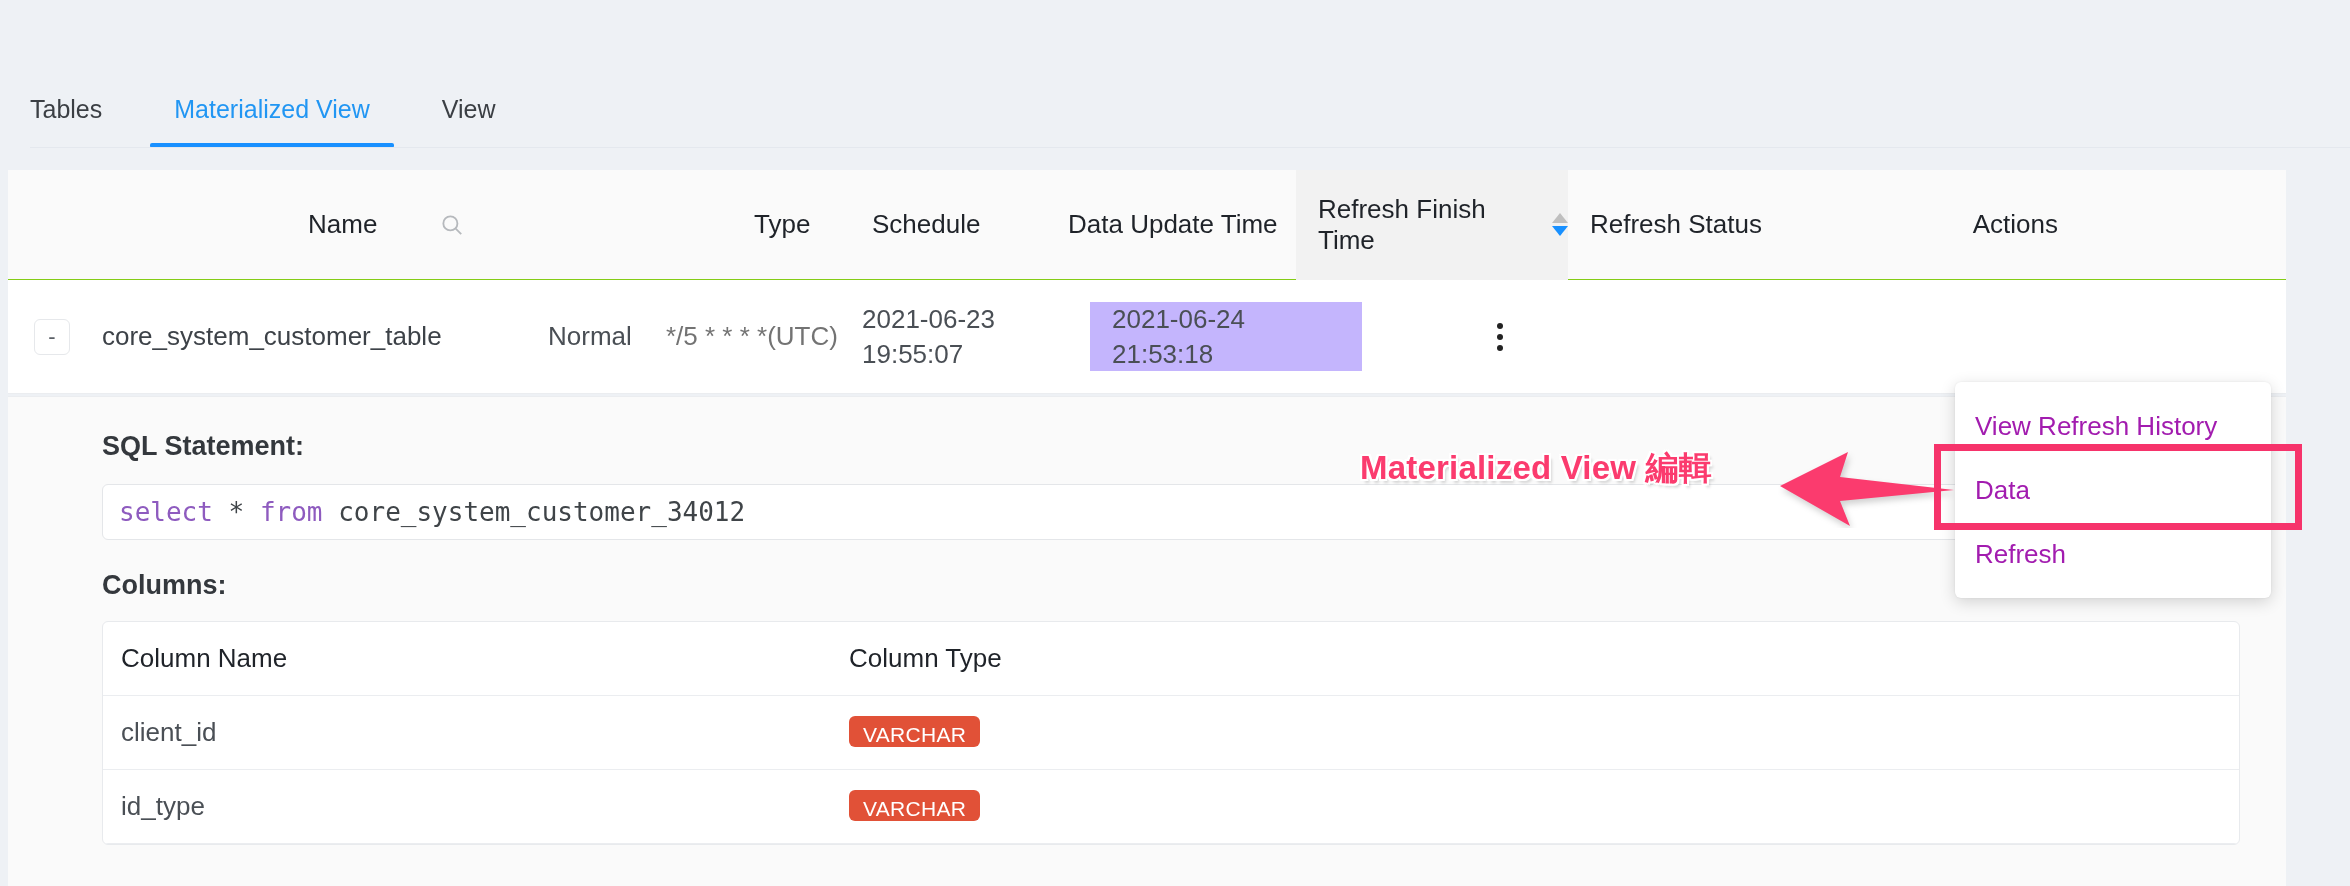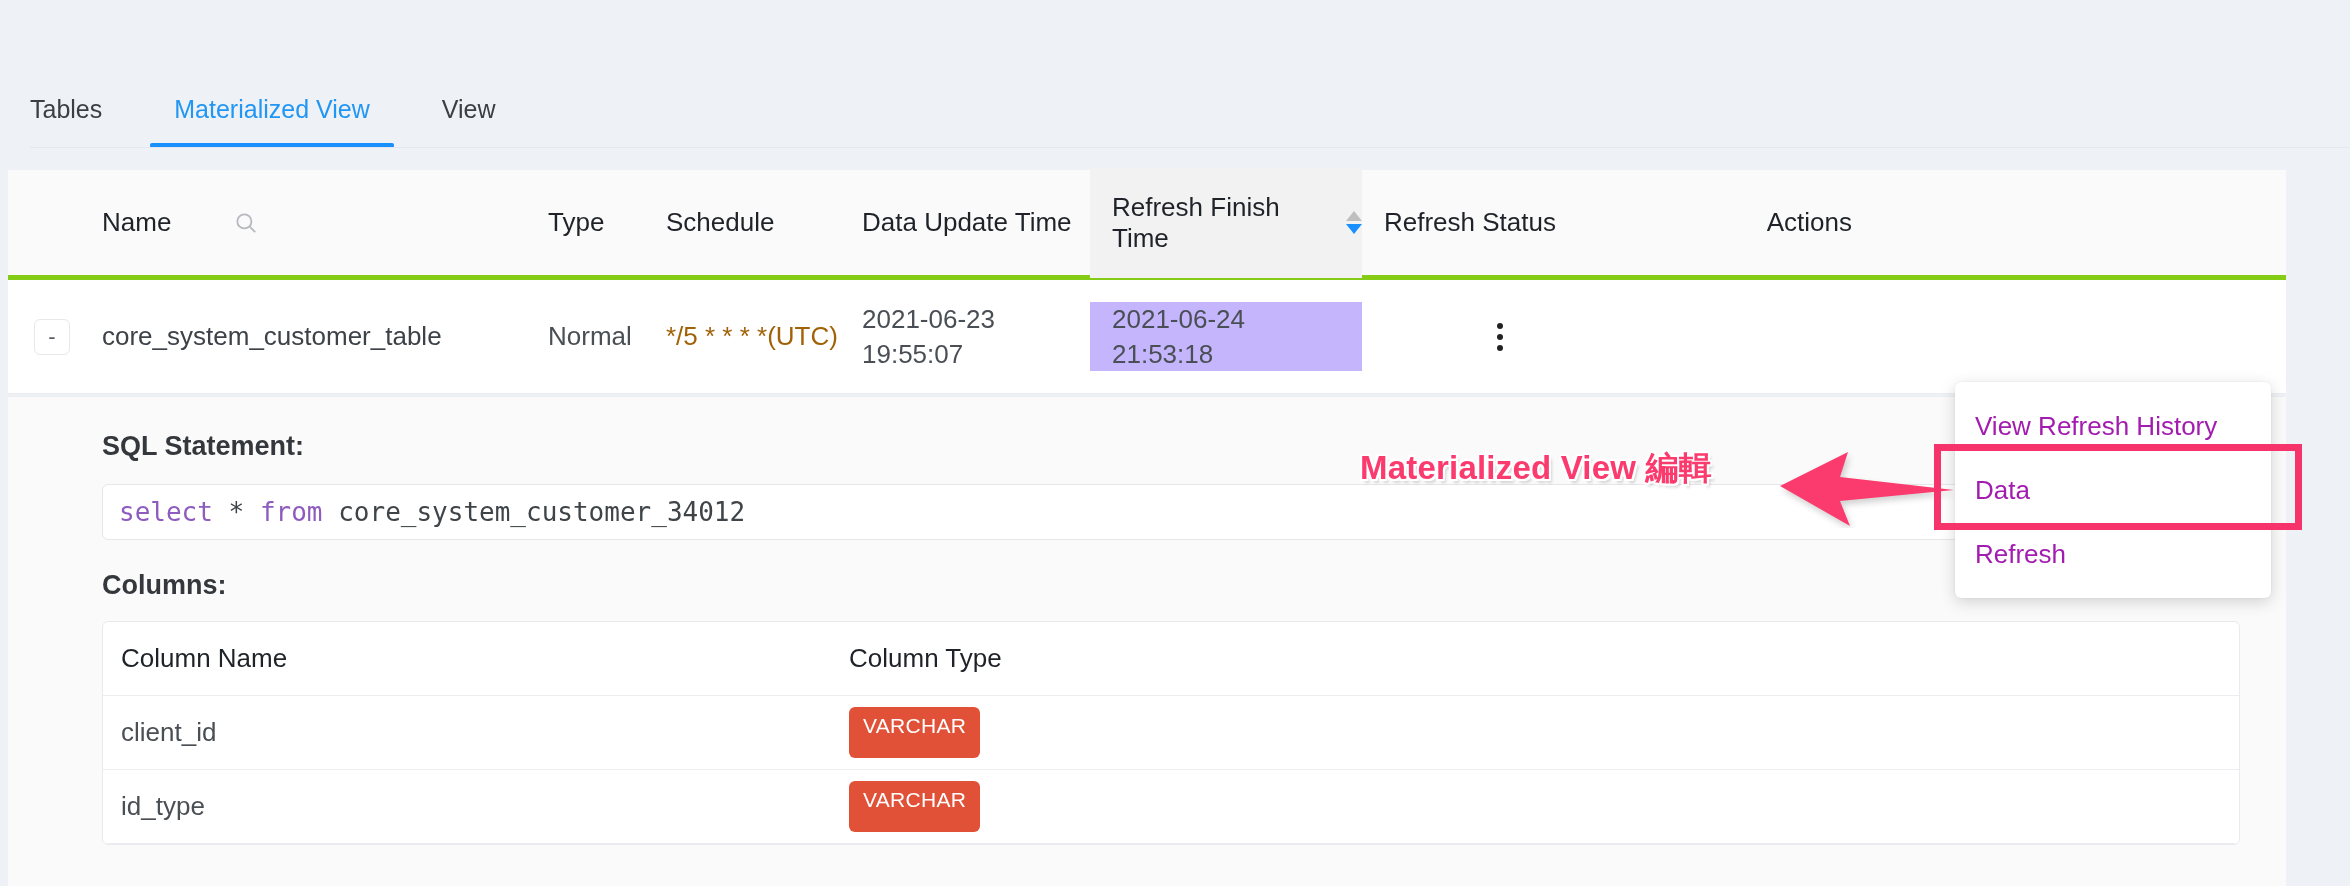--- a/index.html
+++ b/index.html
@@ -55,23 +55,24 @@
     position: absolute;
     top: 170px; left: 8px;
     width: 2278px;
     background: #ffffff;
   }
   .thead {
     display: flex;
     align-items: center;
     height: 110px;
     background: #fafafa;
-    border-bottom: 5px solid #84cc16;
+    border-bottom: 1px solid #84cc16;
     font-size: 26px;
     color: #1f2329;
+    justify-content: center;
   }
   .thead .cell, .trow .cell { display: flex; align-items: center; }
   .c-expand  { width: 88px; flex: none; justify-content: center; }
   .c-name    { width: 452px; flex: none; padding-left: 6px; }
   .c-type    { width: 118px; flex: none; }
   .c-sched   { width: 196px; flex: none; }
   .c-dut     { width: 228px; flex: none; }
   .c-rft     { width: 272px; flex: none; }
   .c-status  { width: 332px; flex: none; }
   .c-actions { width: 180px; flex: none; justify-content: flex-end; padding-right: 22px; }
@@ -100,21 +101,21 @@
     width: 36px; height: 36px;
     border: 1px solid #e6e8eb;
     border-radius: 6px;
     background: #fff;
     display: flex; align-items: center; justify-content: center;
     font-size: 22px; color: #5a5f66;
     cursor: pointer;
     line-height: 1;
   }
   .name-cell { color: #3d4248; }
-  .sched-link { color: #a16207; cursor: pointer; white-space: nowrap; }
+  .sched-link { color: #737373; cursor: pointer; white-space: nowrap; }
   .stamp { line-height: 1.32; }
   .status-wrap { display: flex; align-items: center; }
   .dot { width: 14px; height: 14px; border-radius: 50%; background: #f5222d; margin-right: 16px; flex: none; }
   .kebab {
     width: 40px; height: 40px;
     display: flex; flex-direction: column;
     align-items: center; justify-content: center;
     cursor: pointer;
   }
   .kebab i { width: 6px; height: 6px; border-radius: 50%; background: #222; margin: 2.5px 0; display: block; }
@@ -171,21 +172,21 @@
   }
   .cols-head { color: #1f2329; border-bottom: 1px solid #ebedf0; }
   .cols-row { color: #4a4f55; border-bottom: 1px solid #ebedf0; }
   .col-a { width: 728px; flex: none; }
   .col-b { width: 700px; flex: none; }
   .badge {
     display: inline-block;
     background: #e15137;
     color: #fff;
     font-size: 21px;
-    padding: 7px 14px 20px;
+    padding: 7px 14px 0;
     border-radius: 6px;
     letter-spacing: .3px;
   }
 
   
   .menu {
     position: absolute;
     top: 382px; left: 1955px;
     width: 316px;
     background: #fff;

